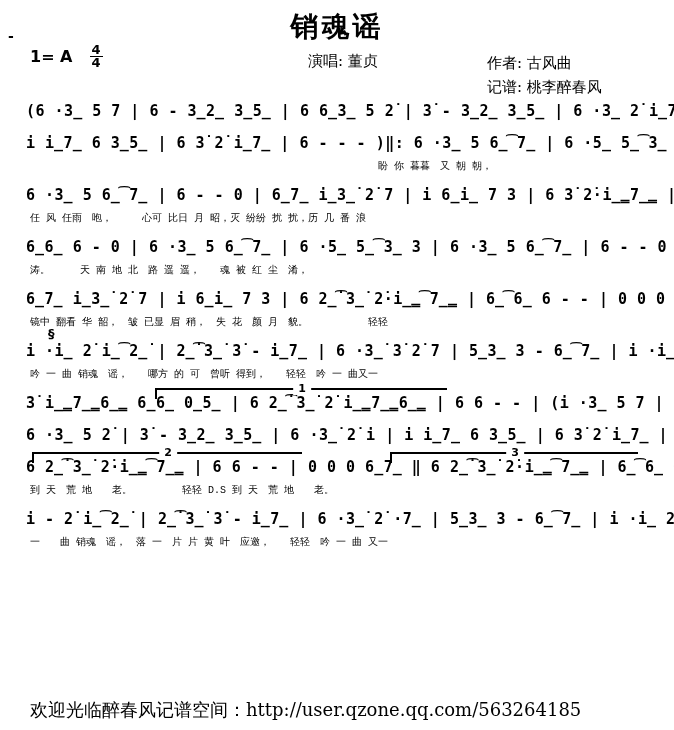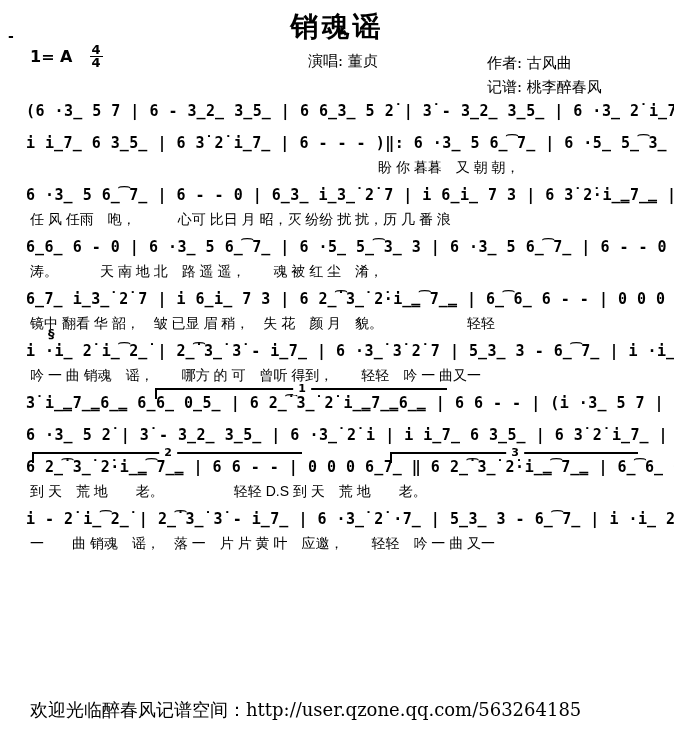--- a/index.html
+++ b/index.html
@@ -23,21 +23,21 @@
   .ts .ts-top { border-bottom:1.5px solid #000; padding:0 2px; }
   .ts .ts-bot { padding:0 2px; }
 
   .score { padding:2px 0 0 26px; }
   .sys { position:relative; margin-bottom:5px; }
   .not {
     font-family:"DejaVu Sans Mono", monospace; font-weight:bold;
     font-size:15px; line-height:27px; white-space:pre; letter-spacing:0.5px;
   }
   .lyr {
-    font-family:Liberation Sans, sans-serif; font-size:14px; line-height:20px;
+    font-family:Liberation Mono, monospace; font-size:10px; line-height:20px;
     white-space:pre; padding-left:4px;
   }
   .pl-right { padding-left:352px; }
 
   .volta { position:absolute; top:-2px; height:9px;
            border-top:2px solid #000; border-left:2px solid #000; }
   .volta .vl { position:absolute; top:-8px; left:50%; transform:translateX(-50%);
                background:#fff; padding:0 5px; font-size:11px; font-weight:bold;
                font-family:"DejaVu Sans", sans-serif; }
   .v1 { left:129px; width:290px; }
@@ -76,21 +76,21 @@
     <div class="sys">
       <div class="not">(6 ·3̲ 5 7 | 6 - 3̲2̲ 3̲5̲ | 6 6̲3̲ 5 2̇ | 3̇ - 3̲2̲ 3̲5̲ | 6 ·3̲ 2̇ i̲7̲ |</div>
     </div>
 
     <div class="sys">
       <div class="not">i i̲7̲ 6 3̲5̲ | 6 3̇ 2̇ i̲7̲ | 6 - - - )‖: 6 ·3̲ 5 6̲͡7̲ | 6 ·5̲ 5̲͡3̲ 3 |</div>
       <div class="lyr pl-right">盼 你 暮暮　又 朝 朝，</div>
     </div>
 
     <div class="sys">
-      <div class="not">6 ·3̲ 5 6̲͡7̲ | 6 - - 0 | 6̲3̲ i̲3̲̇ 2̇ 7 | i 6̲i̲ 7 3 | 6 3̇ 2̇·i̲̳7̲̳ |</div>
+      <div class="not">6 ·3̲ 5 6̲͡7̲ | 6 - - 0 | 6̲7̲ i̲3̲̇ 2̇ 7 | i 6̲i̲ 7 3 | 6 3̇ 2̇·i̲̳7̲̳ |</div>
       <div class="lyr">任 风 任雨　咆，　　　心可 比日 月 昭，灭 纷纷 扰 扰，历 几 番 浪</div>
     </div>
 
     <div class="sys">
       <div class="not">6̲6̲ 6 - 0 | 6 ·3̲ 5 6̲͡7̲ | 6 ·5̲ 5̲͡3̲ 3 | 6 ·3̲ 5 6̲͡7̲ | 6 - - 0 |</div>
       <div class="lyr">涛。　　　天 南 地 北　路 遥 遥，　　魂 被 红 尘　淆，</div>
     </div>
 
     <div class="sys">
       <div class="not">6̲7̲ i̲3̲̇ 2̇ 7 | i 6̲i̲ 7 3 | 6 2̲̇͡3̲̇ 2̇·i̲̳͡7̲̳ | 6̲͡6̲ 6 - - | 0 0 0 6̲7̲ |</div>

